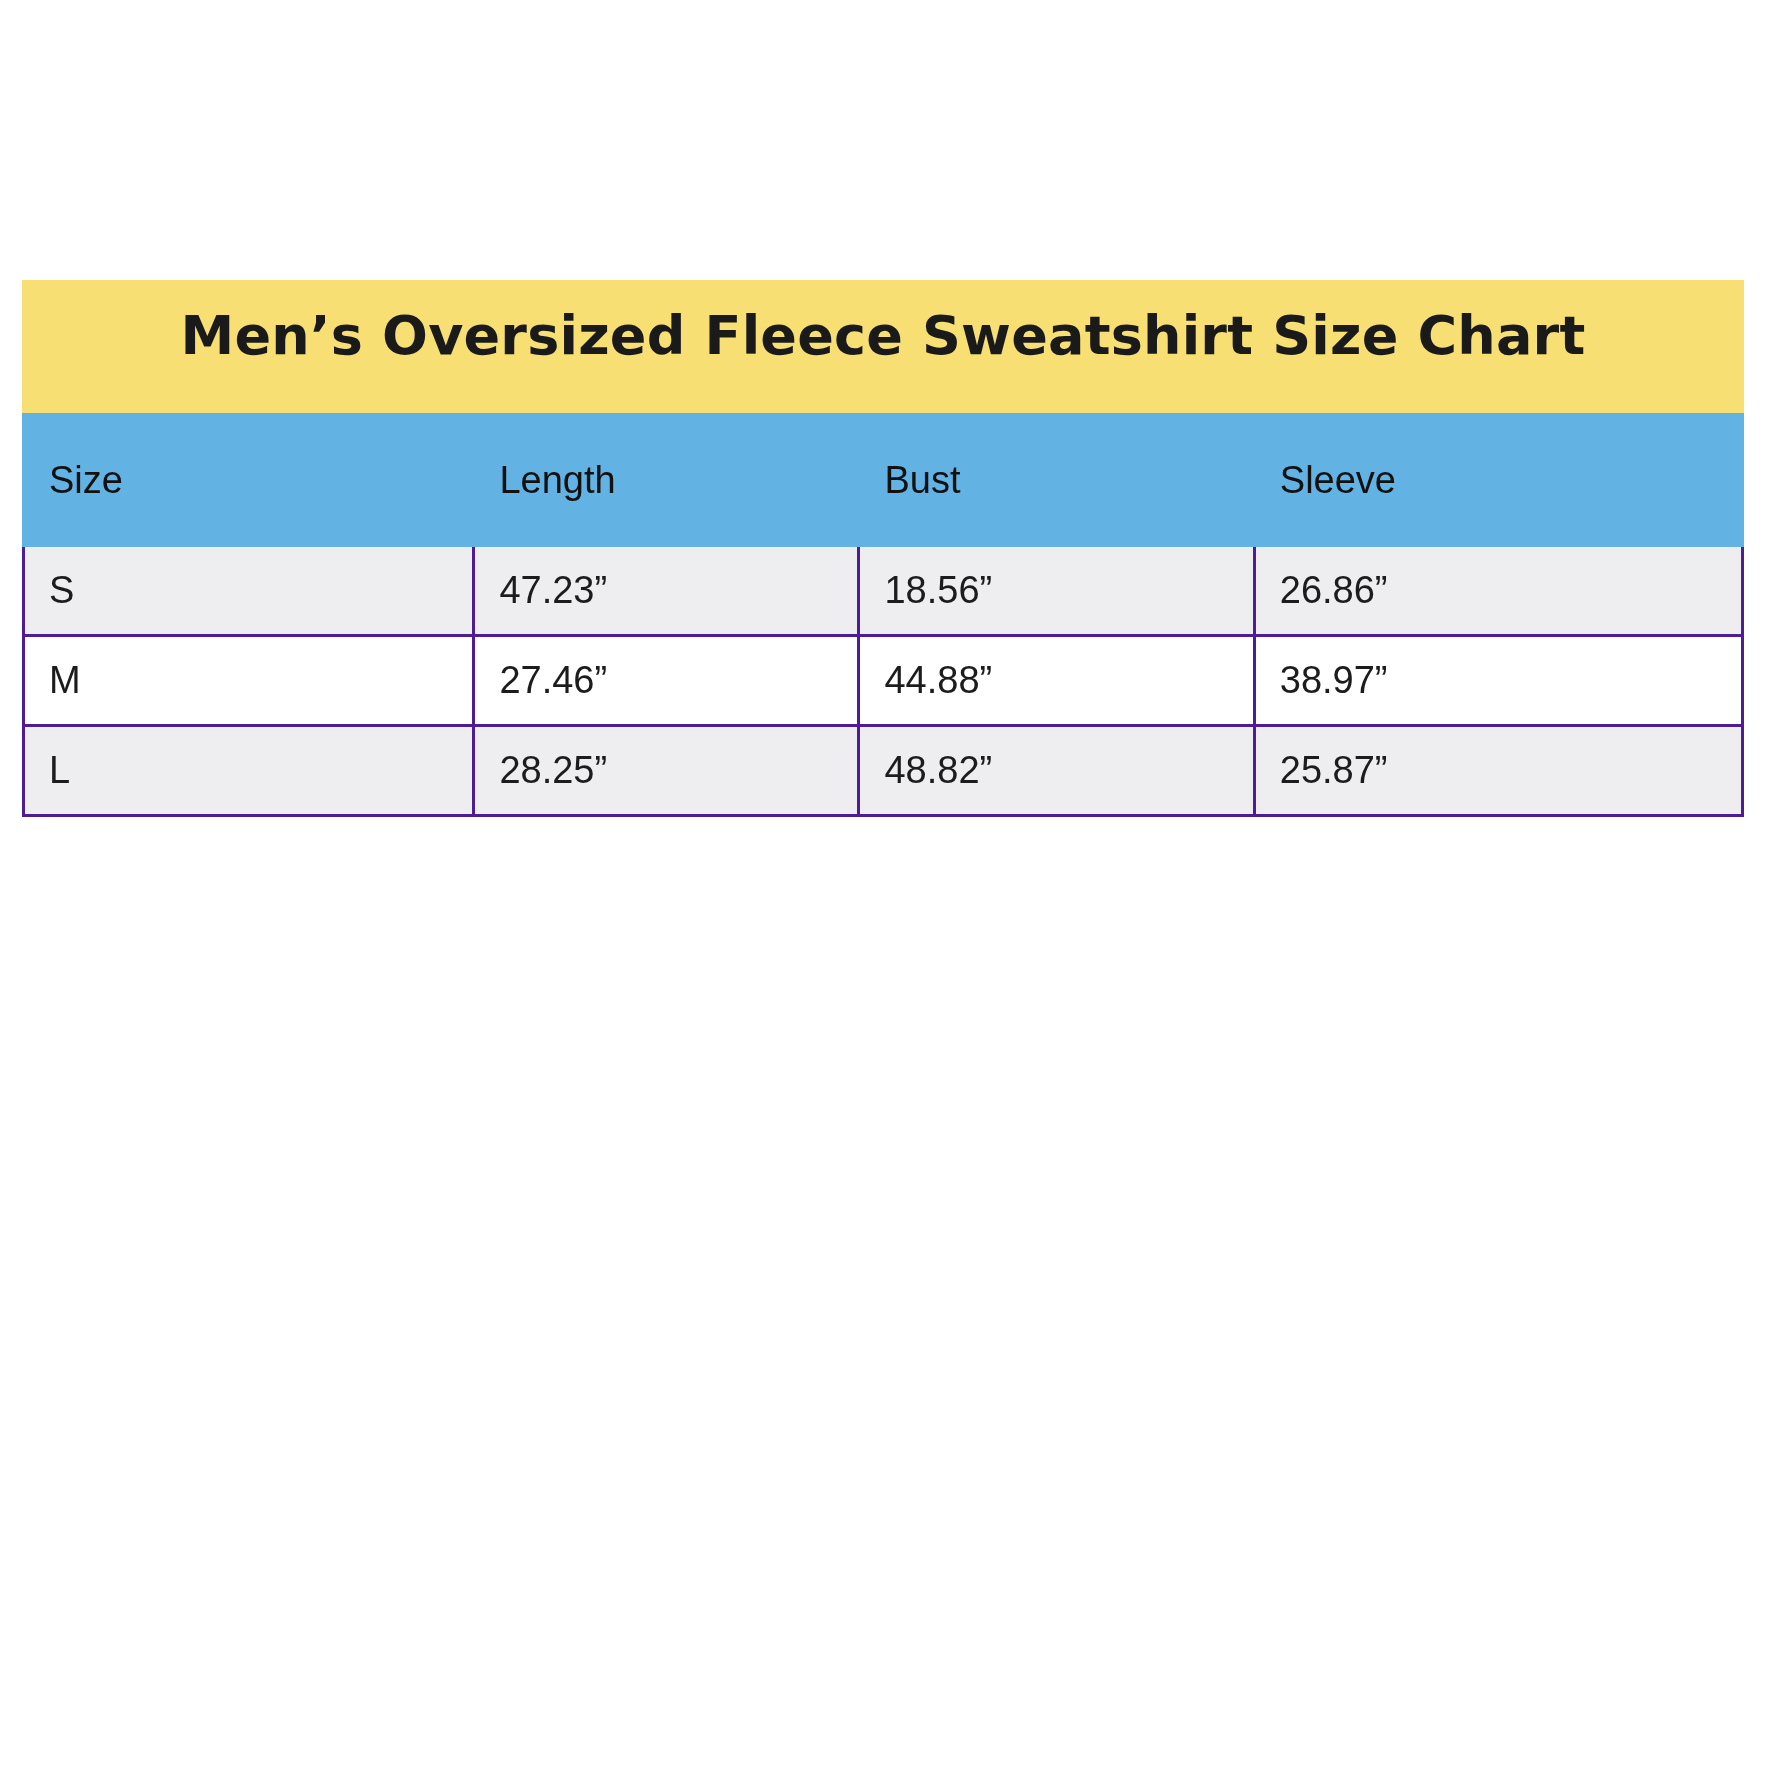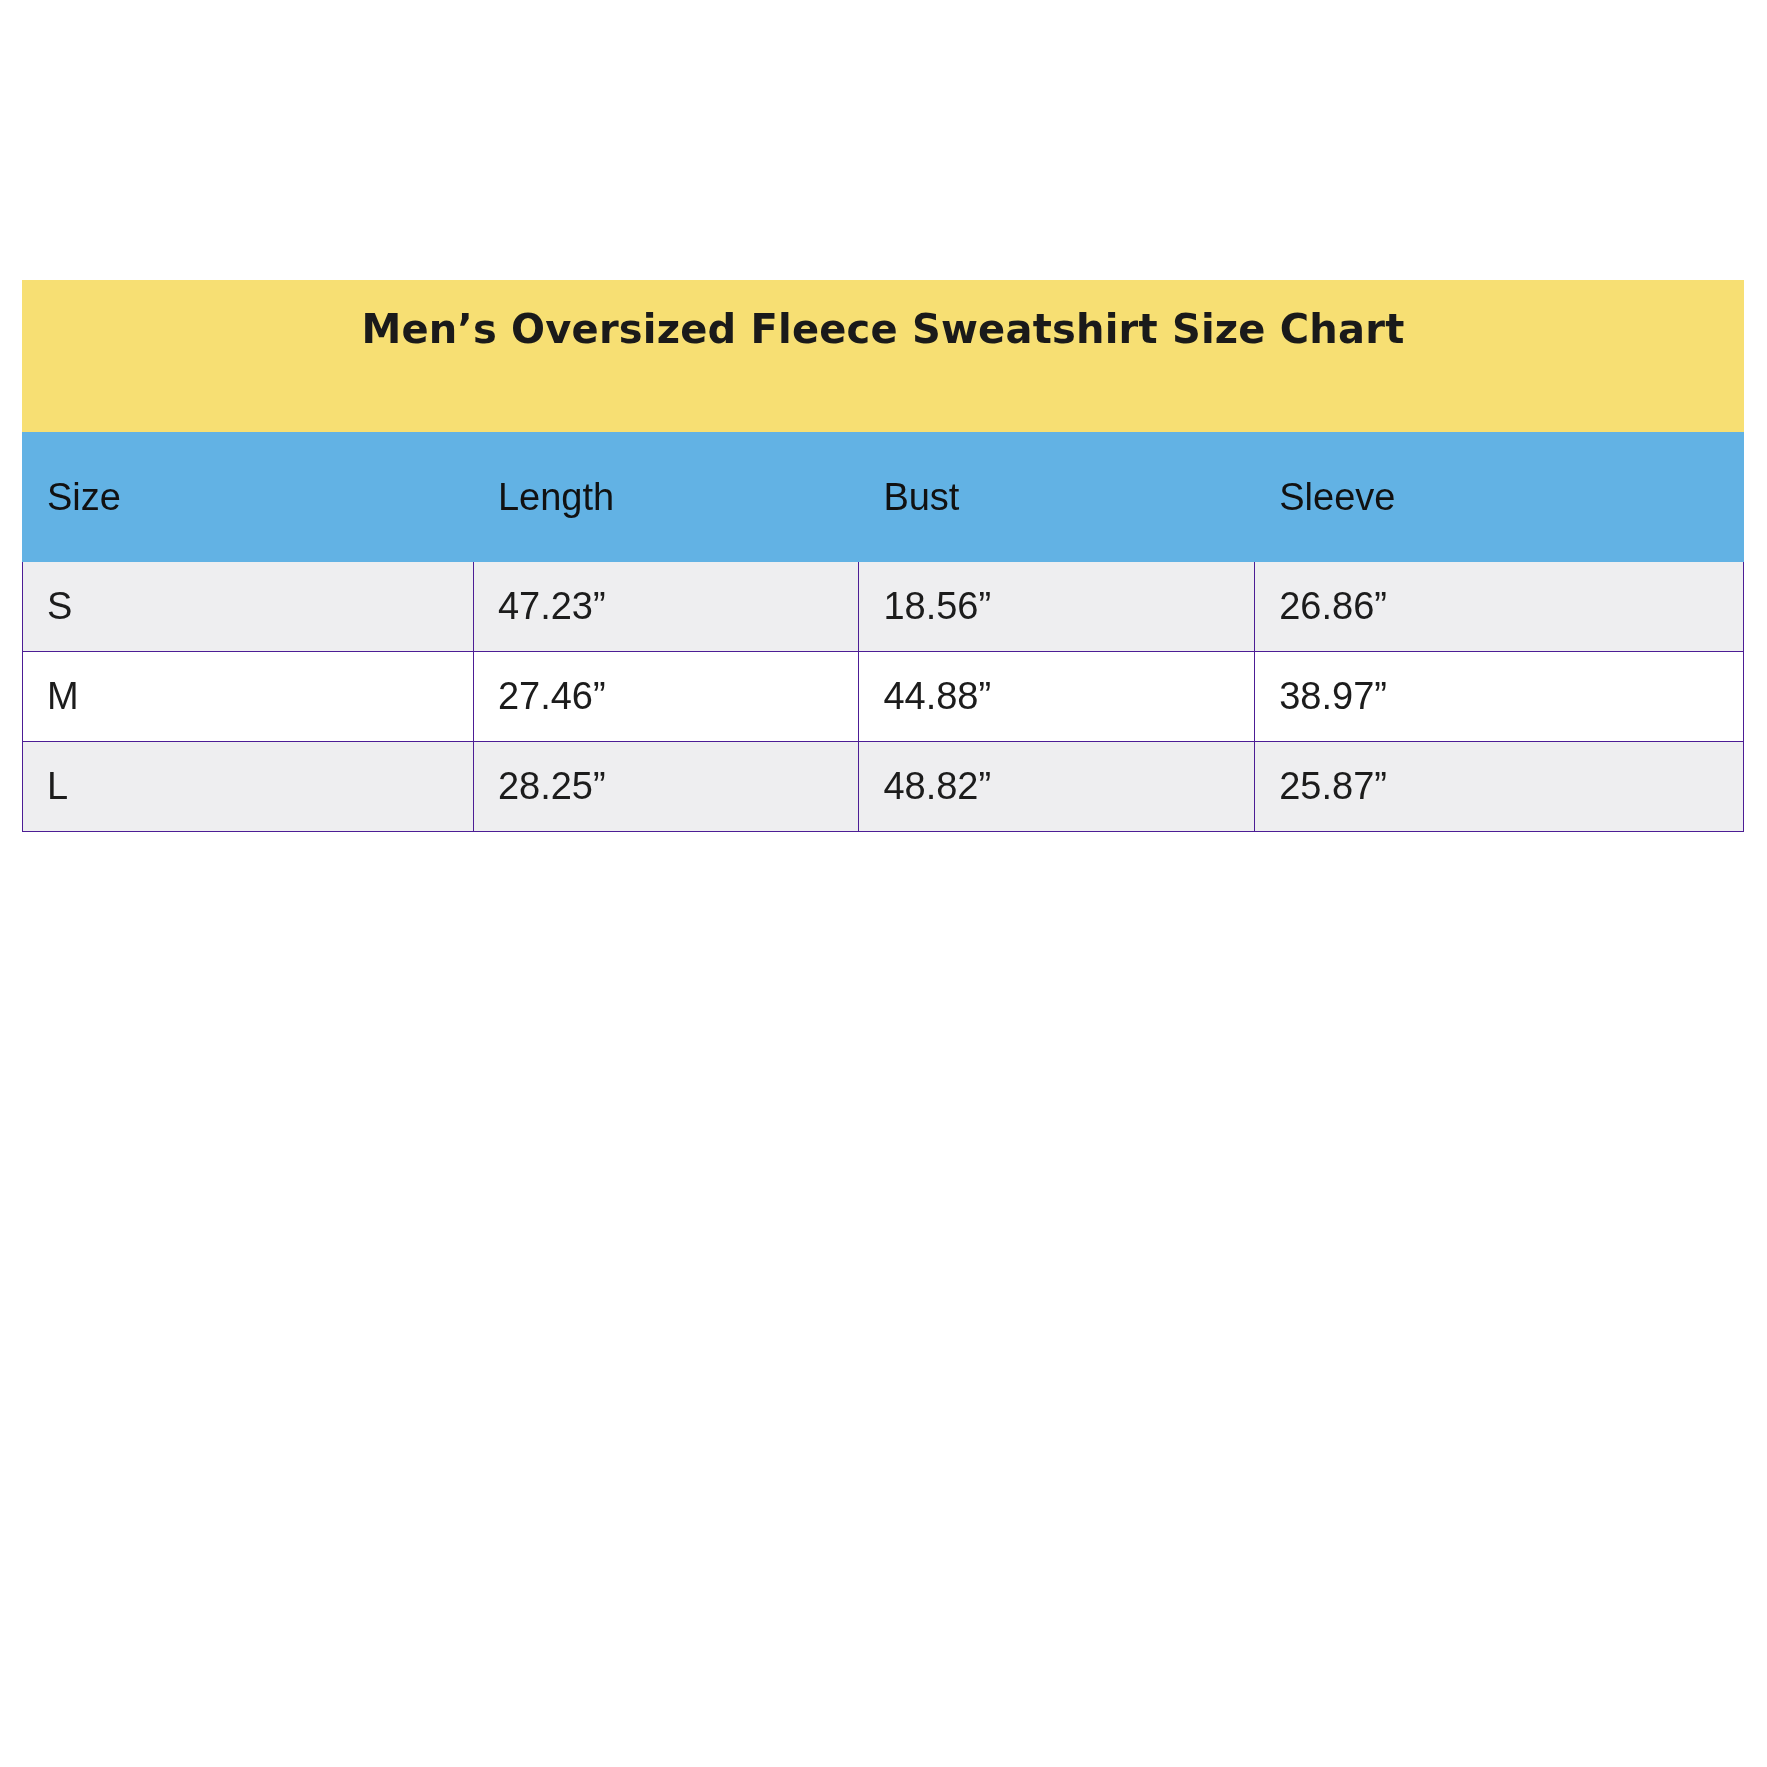--- a/index.html
+++ b/index.html
@@ -23,36 +23,36 @@
     position: absolute;
     left: 22px;
     top: 280px;
     width: 1722px;
   }
   .chart-title {
     background: #f7df73;
     color: #1a1a1a;
     font-family: "DejaVu Sans", sans-serif;
     font-weight: bold;
-    font-size: 40px;
+    font-size: 54px;
     letter-spacing: 0.2px;
     text-align: center;
     padding: 28px 10px 30px 10px;
     line-height: 1.05;
     box-sizing: border-box;
-    height: 152px;
+    height: 133px;
   }
   table.size-chart {
     width: 100%;
     border-collapse: collapse;
     table-layout: fixed;
   }
   table.size-chart th,
   table.size-chart td {
-    border: 1px solid #4c1d95;
+    border: 3px solid #4c1d95;
     text-align: left;
     font-size: 38px;
     color: #1c1c1c;
     padding: 22px 22px 22px 24px;
     font-weight: normal;
     white-space: nowrap;
     overflow: hidden;
   }
   table.size-chart thead th {
     background: #62b2e4;

